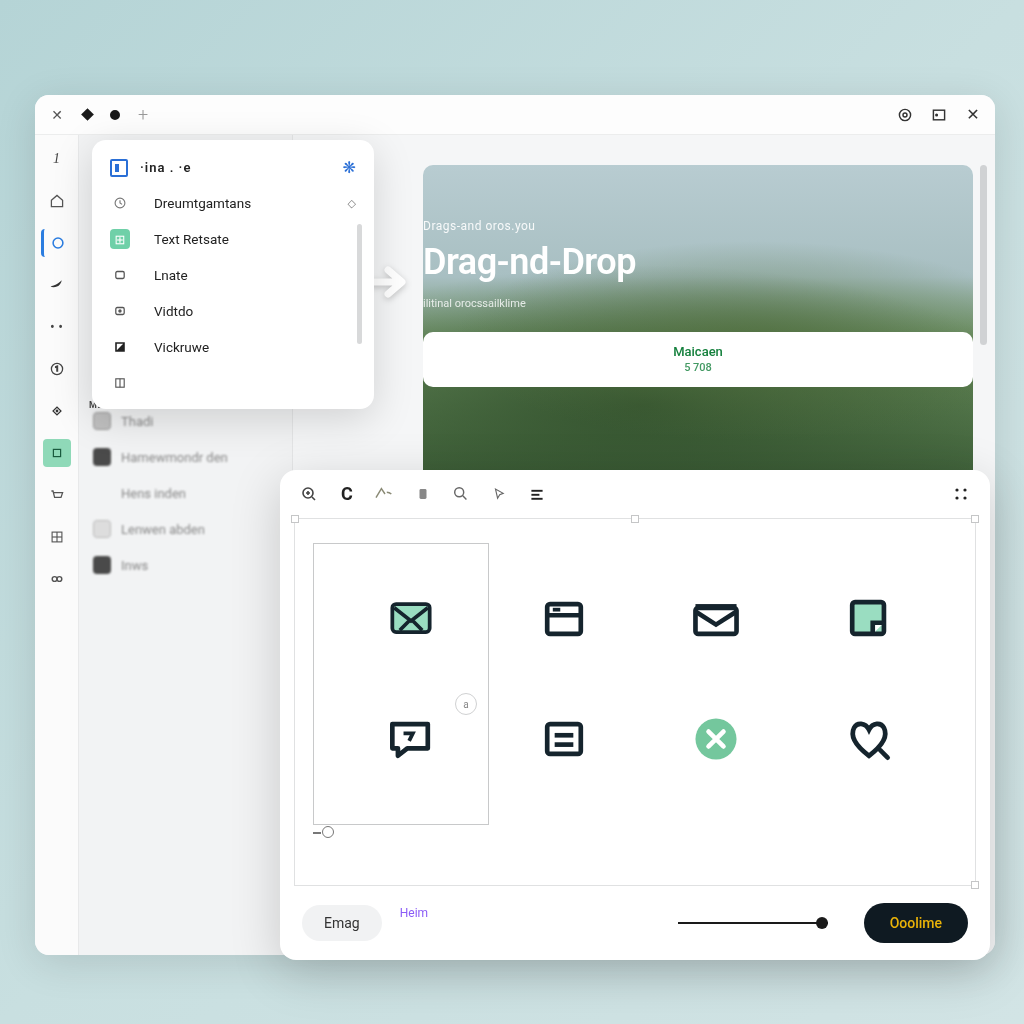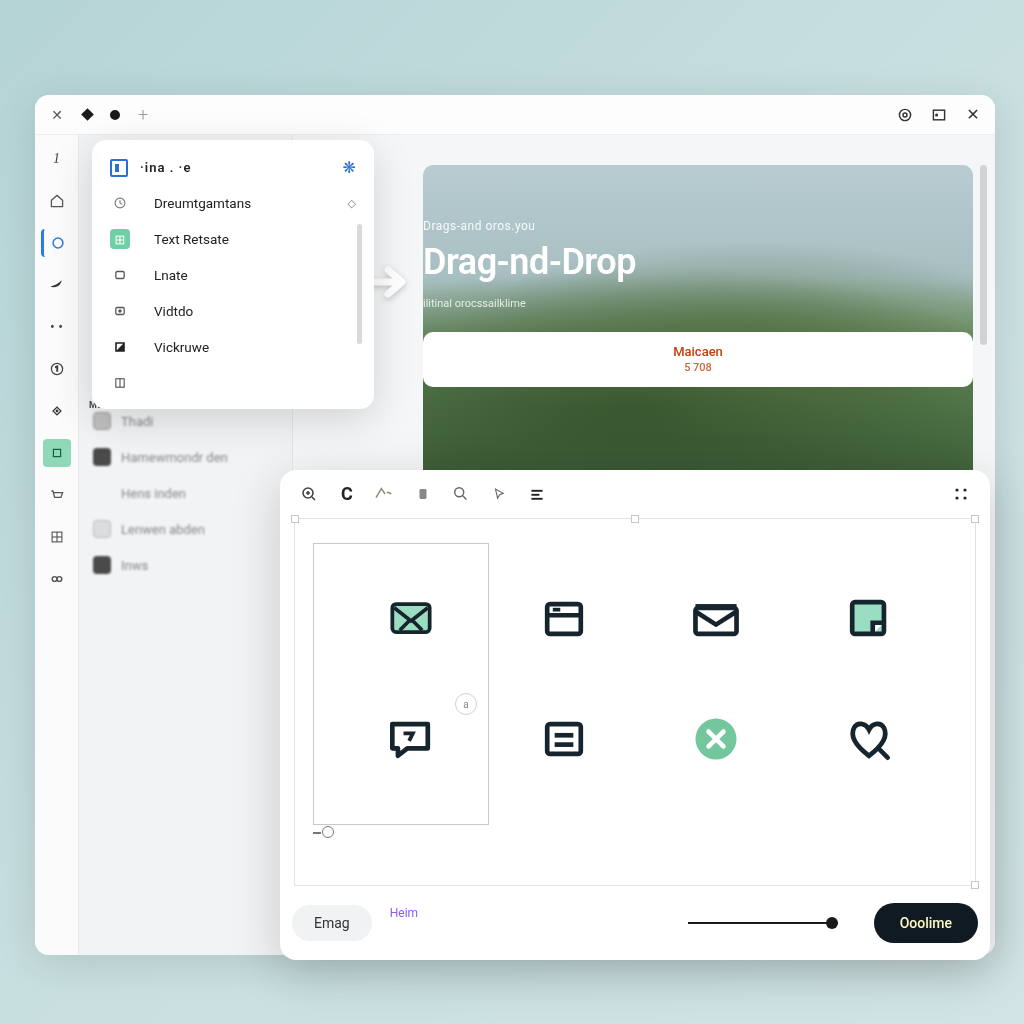--- a/index.html
+++ b/index.html
@@ -104,21 +104,21 @@
   position: absolute; inset: 0;
   background:
     radial-gradient(ellipse 300px 100px at 60% 55%, rgba(80,110,60,0.7), transparent),
     radial-gradient(ellipse 400px 140px at 40% 75%, rgba(45,75,40,0.8), transparent);
 }
 .hero > * { position: relative; z-index: 1; }
 .hero-tag { font-size: 12px; opacity: 0.9; letter-spacing: 0.5px; margin-bottom: 8px; }
 .hero-title { font-size: 36px; font-weight: 600; letter-spacing: -0.5px; margin-bottom: 14px; }
 .hero-sub { font-size: 11px; opacity: 0.8; margin-bottom: 22px; }
 .hero-btn {
-  background: #fff; color: #c2410c;
+  background: #fff; color: #15803d;
   padding: 12px 36px;
   border-radius: 10px;
   font-size: 13px; font-weight: 500;
   text-align: center;
   line-height: 1.3;
 }
 .hero-btn .num { font-size: 11px; opacity: 0.8; display: block; }
 
 .scrollbar-win {
   position: absolute;
@@ -253,21 +253,21 @@
 }
 .ig {
   width: 60px; height: 60px;
   display: flex; align-items: center; justify-content: center;
 }
 .ig svg { width: 56px; height: 56px; }
 
 .picker-footer {
   height: 74px;
   display: flex; align-items: center;
-  padding: 0 12px;
+  padding: 0 22px;
   gap: 18px;
 }
 .chip {
   padding: 10px 22px;
   background: #f1f2f3;
   border-radius: 22px;
   font-size: 14px;
   color: #333;
 }
 .hint { font-size: 12px; color: #8b5cf6; margin-bottom: 20px; }
@@ -275,21 +275,21 @@
   flex: 1; height: 2px; background: #1a1a1a;
   position: relative; margin: 0 18px;
   max-width: 150px;
   margin-left: auto;
 }
 .slider::after {
   content: ""; position: absolute; right: 0; top: -5px;
   width: 12px; height: 12px; background: #1a1a1a; border-radius: 50%;
 }
 .btn-dark {
-  background: #0f1a22; color: #fef9c3;
+  background: #0f1a22; color: #eab308;
   padding: 12px 26px;
   border-radius: 22px;
   font-size: 14px; font-weight: 500;
 }
 </style>
 </head>
 <body>
 
 <div class="window">
 

